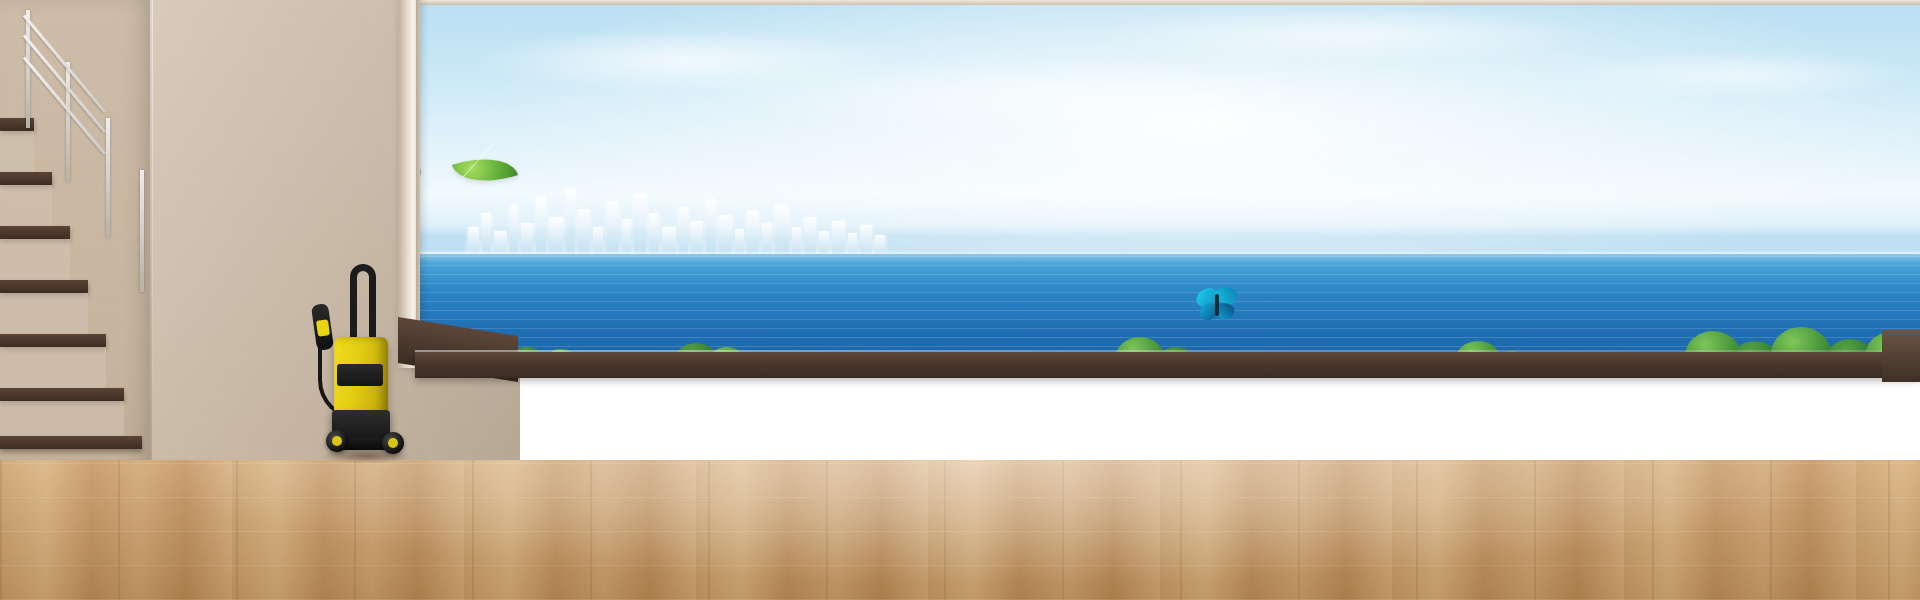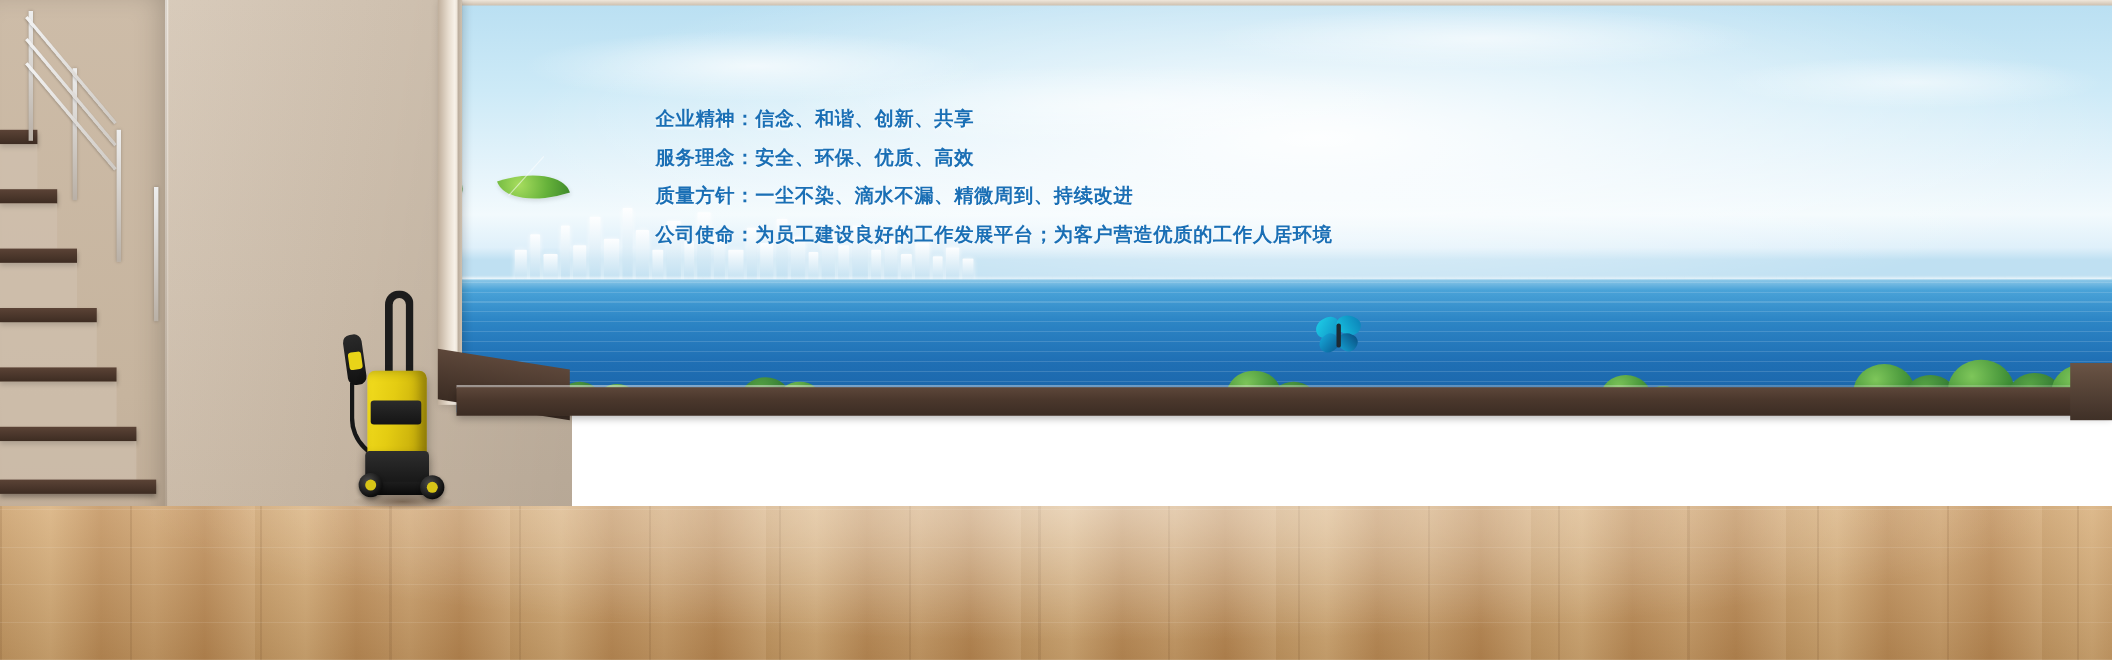--- a/index.html
+++ b/index.html
@@ -354,26 +354,20 @@
   <div class="baseboard-skew"></div>
   <div class="baseboard-hl"></div>
   <div class="baseboard"></div>
   <div class="wall-right-edge"></div>
 
   <div class="floor"></div>
   <div class="floor-plank-lines"></div>
   <div class="floor-rows"></div>
   <div class="floor-sheen"></div>
 
-  <div class="slogan">
-    <div class="slogan-line">企业精神：信念、和谐、创新、共享</div>
-    <div class="slogan-line">服务理念：安全、环保、优质、高效</div>
-    <div class="slogan-line">质量方针：一尘不染、滴水不漏、精微周到、持续改进</div>
-    <div class="slogan-line">公司使命：为员工建设良好的工作发展平台；为客户营造优质的工作人居环境</div>
-  </div>
 
   <div class="washer">
     <div class="w-shadow"></div>
     <div class="w-handle"></div>
     <div class="w-hose"></div>
     <div class="w-gun"></div>
     <div class="w-gun-trigger"></div>
     <div class="w-body"></div>
     <div class="w-body-panel"></div>
     <div class="w-body-dark"></div>

